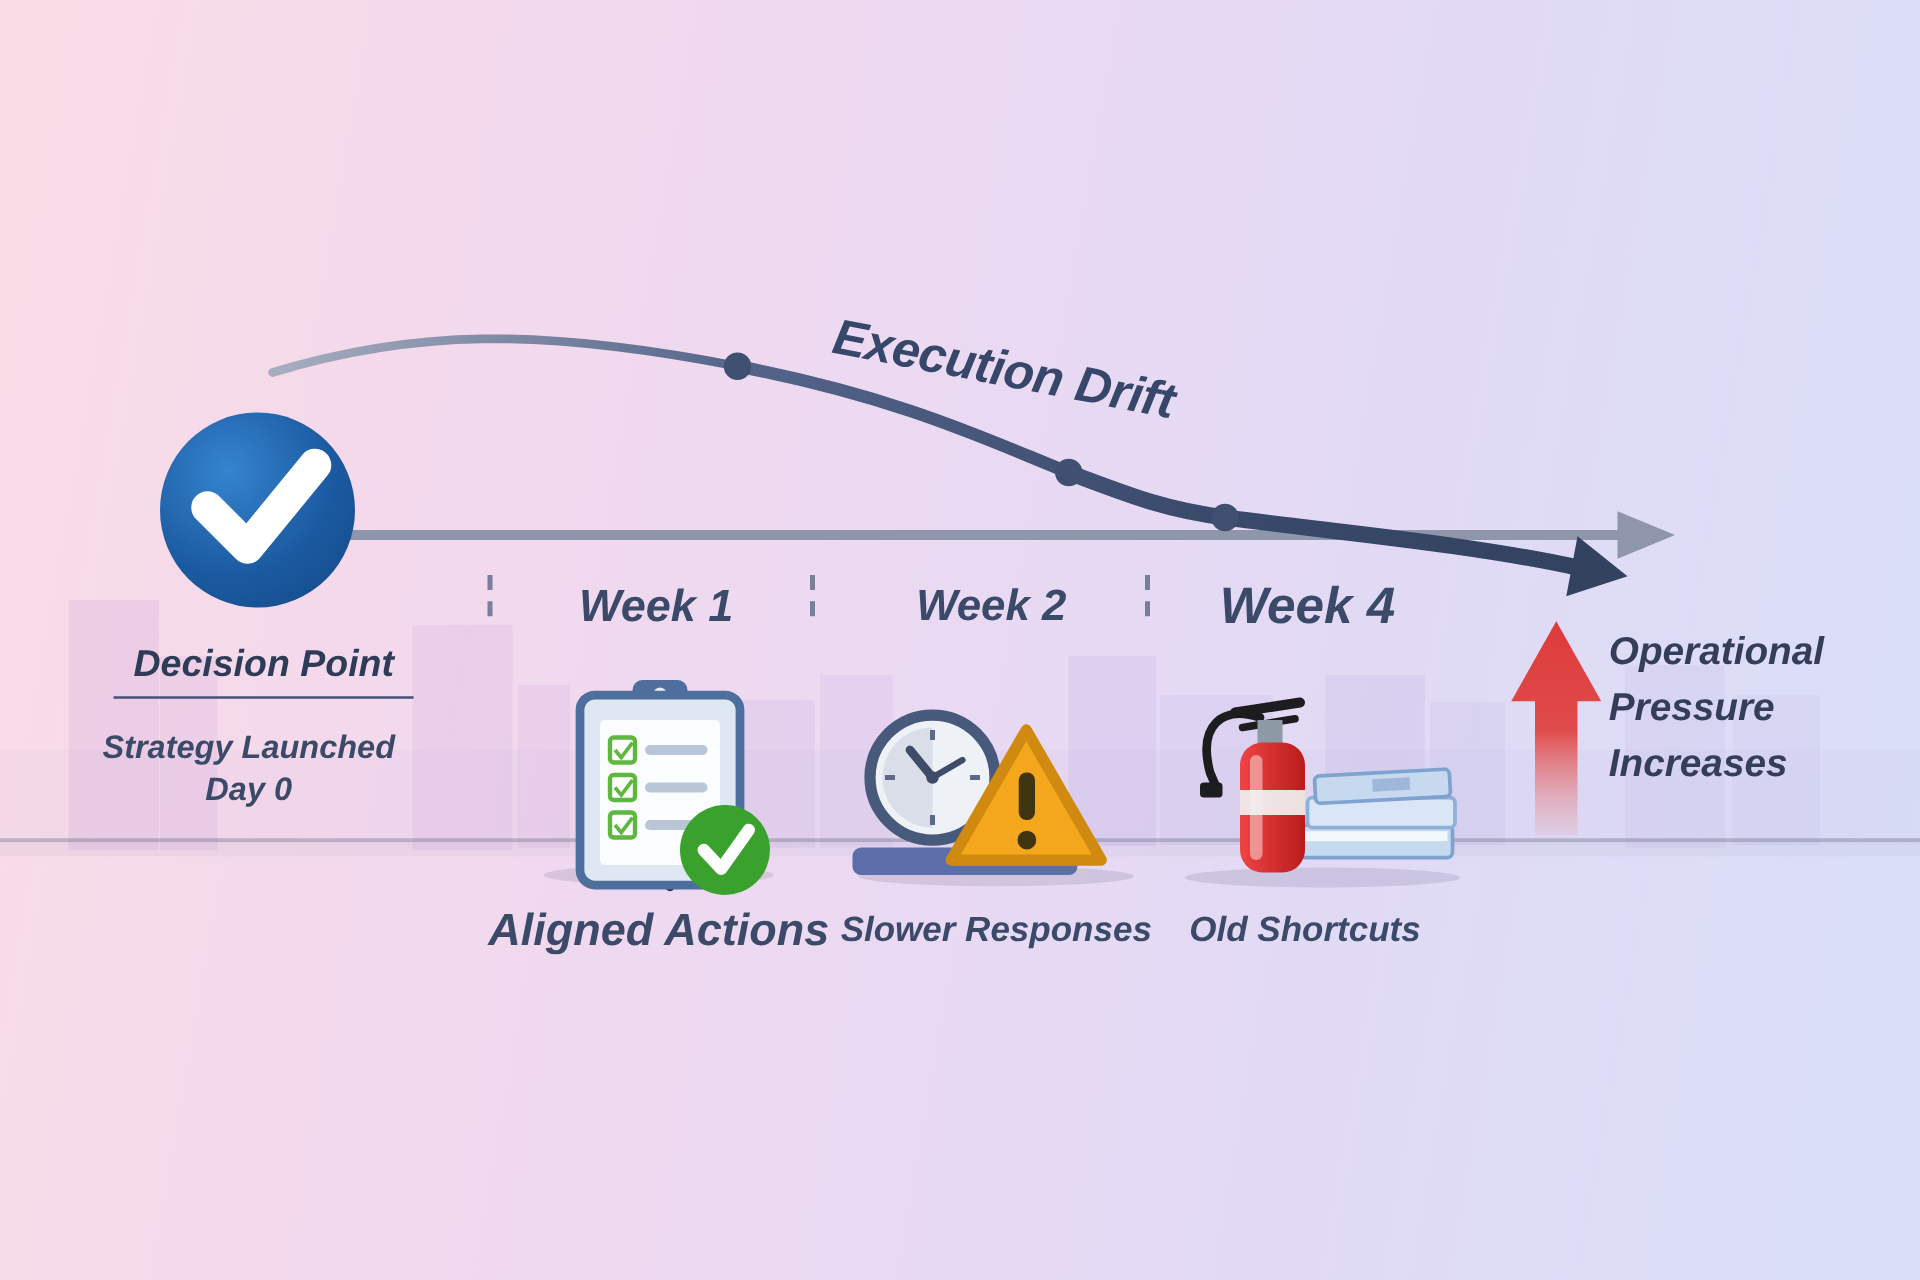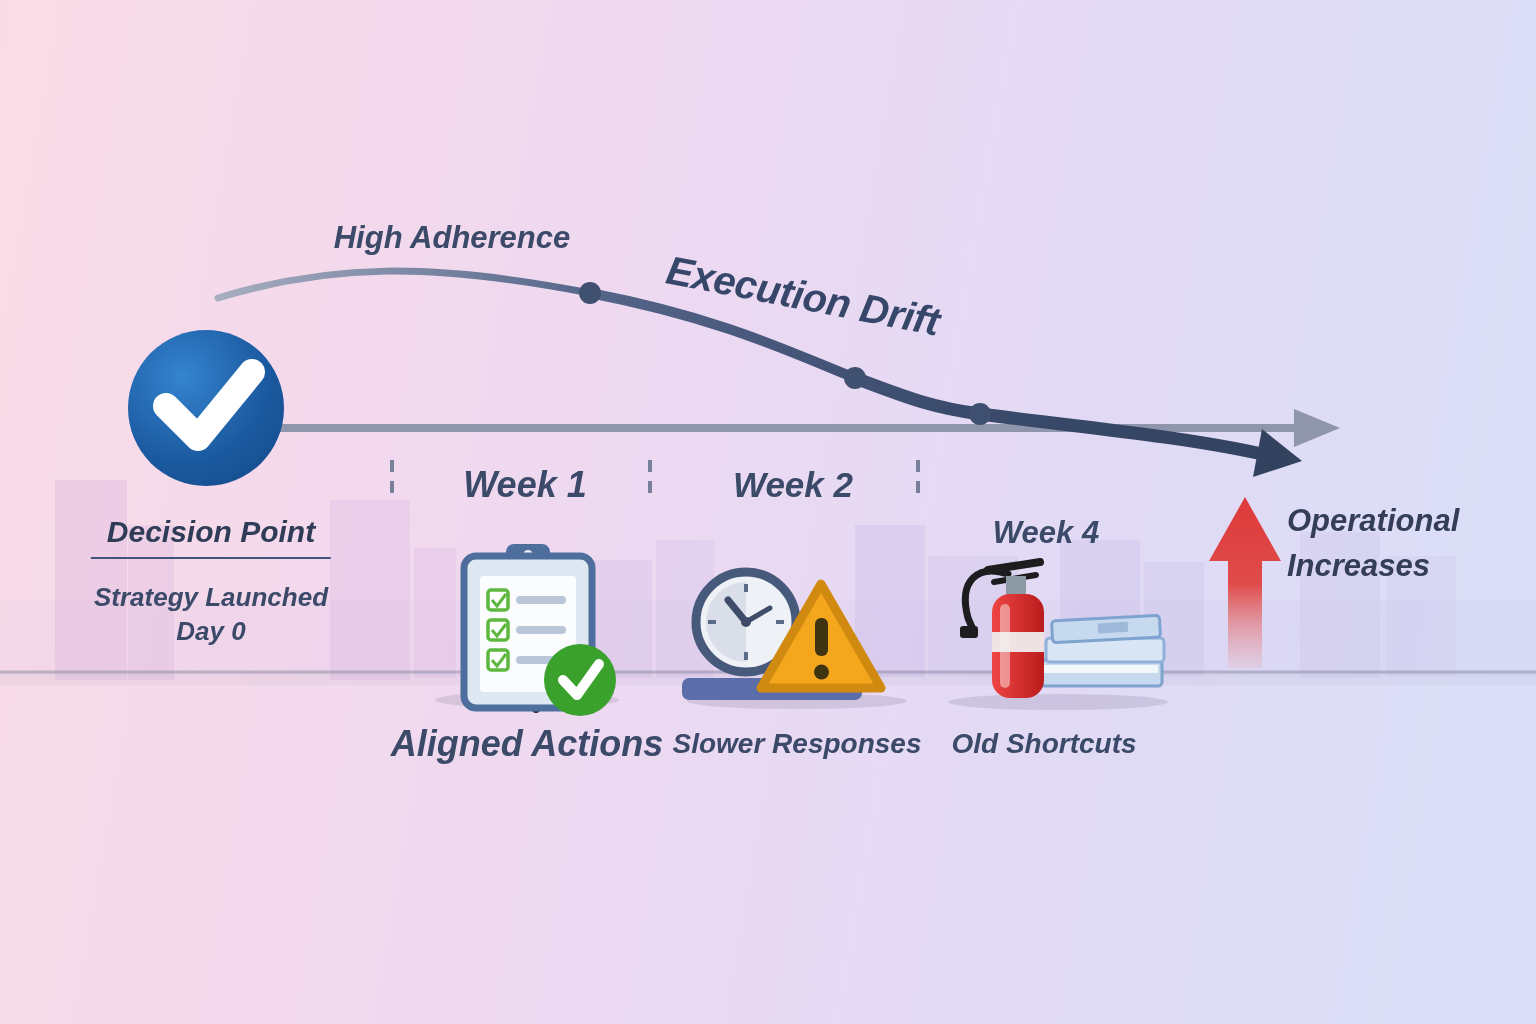--- a/index.html
+++ b/index.html
@@ -173,38 +173,38 @@
 
     <path d="M 40 30 L 92 22" stroke="#1d1d1f" stroke-width="8" stroke-linecap="round"></path>
     <path d="M 46 42 L 88 35" stroke="#1d1d1f" stroke-width="6" stroke-linecap="round"></path>
     <rect x="58" y="36" width="20" height="20" fill="#8e99a6"></rect>
 
     <rect x="44" y="54" width="52" height="104" rx="18" fill="url(#extGrad)"></rect>
     <rect x="52" y="64" width="10" height="84" rx="5" fill="#ffffff" opacity="0.45"></rect>
     <rect x="44" y="92" width="52" height="20" fill="#f2f2f2" opacity="0.92"></rect>
   </svg>
 
-  <div class="label center" style="left:452px;top:238px;font-size:31px;z-index:3;">High Adherence</div>
 
   <div class="label title-rot" style="left:803px;top:296px;font-size:40px;z-index:3;">Execution Drift</div>
 
 
   <div class="label center" style="left:525px;top:485px;font-size:36px;z-index:3;">Week 1</div>
   <div class="label center" style="left:793px;top:485px;font-size:35px;z-index:3;">Week 2</div>
-  <div class="label center" style="left:1046px;top:485px;font-size:31px;z-index:3;margin-top:48px;">Week 4</div>
+  <div class="label center" style="left:1046px;top:485px;font-size:41px;z-index:3;">Week 4</div>
 
   <div class="label center underlined" style="left:211px;top:537px;font-size:30px;color:#2f3c57;z-index:3;">Decision Point</div>
 
-  <div class="abs" style="left:211px;top:580px;transform:translateX(-50%);z-index:3;text-align:center;">
+  <div class="abs" style="left:199px;top:580px;transform:translateX(-50%);z-index:3;text-align:center;">
     <div class="label subline" style="position:static;">Strategy Launched</div>
     <div class="label subline" style="position:static;font-style:italic;">Day 0</div>
   </div>
 
   <div class="label center" style="left:527px;top:744px;font-size:36px;z-index:3;">Aligned Actions</div>
   <div class="label center" style="left:797px;top:744px;font-size:28px;z-index:3;">Slower Responses</div>
   <div class="label center" style="left:1044px;top:744px;font-size:28px;z-index:3;">Old Shortcuts</div>
 
   <div class="abs" style="left:1287px;top:498px;z-index:3;">
     <div class="label pressure-line" style="position:static;">Operational</div>
+    <div class="label pressure-line" style="position:static;">Pressure</div>
     <div class="label pressure-line" style="position:static;">Increases</div>
   </div>
 
 </div>
 
 </body></html>

